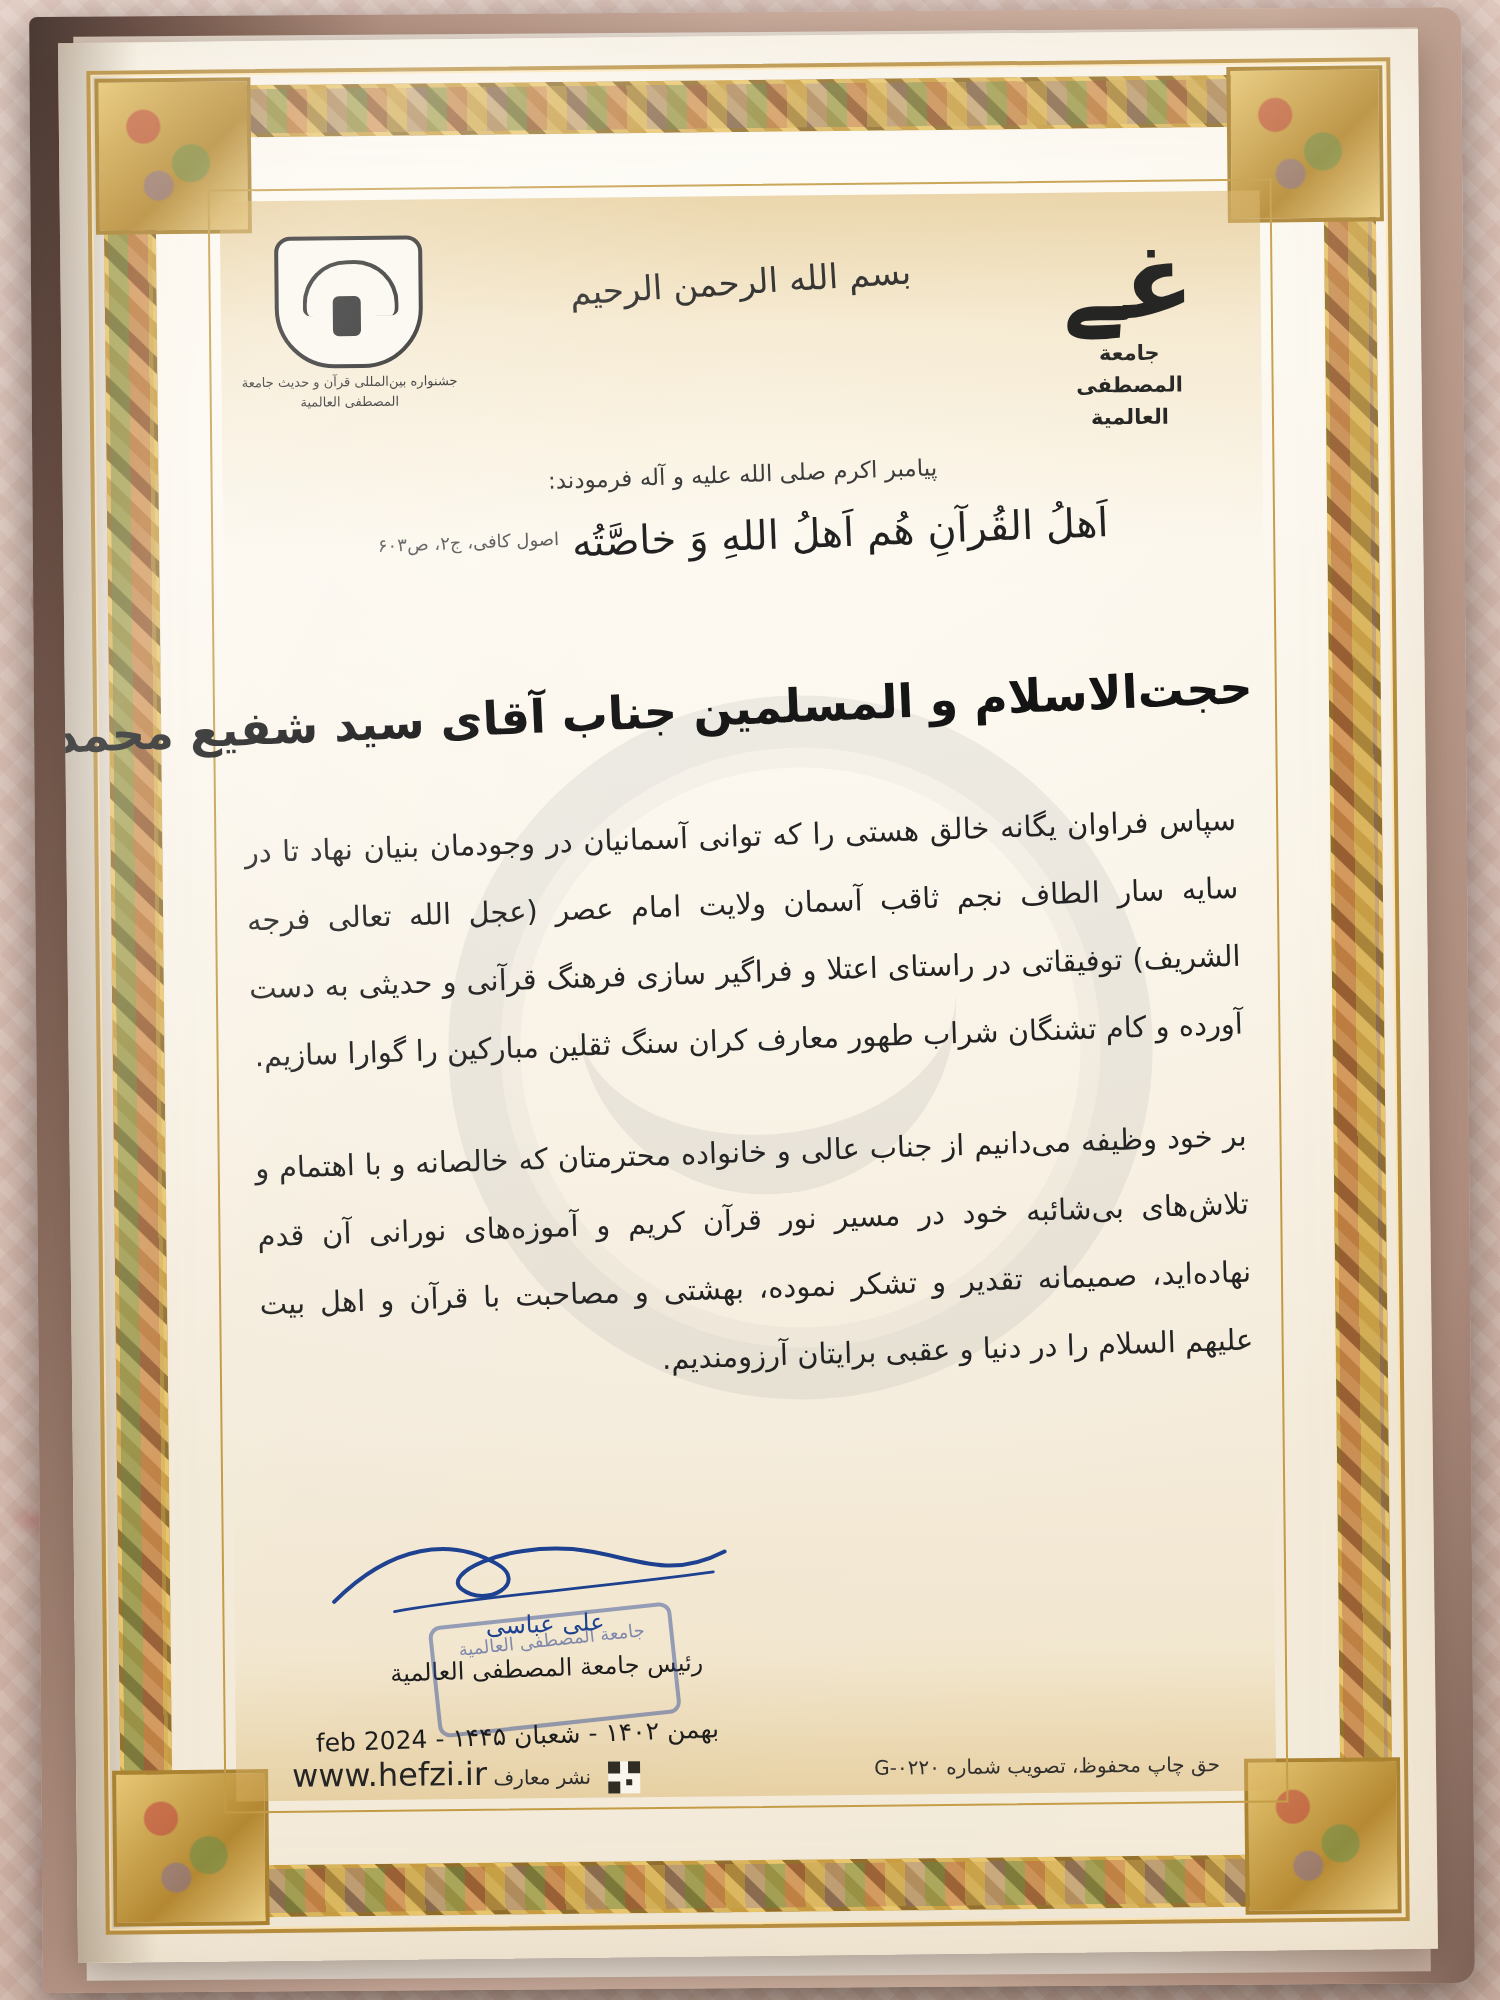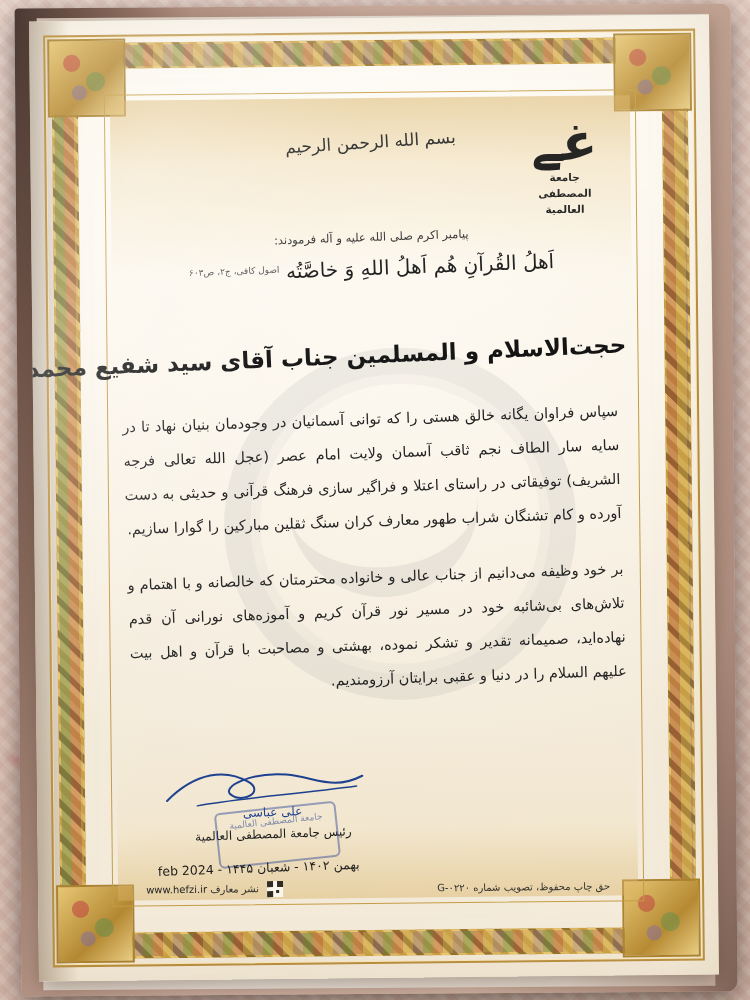--- a/index.html
+++ b/index.html
@@ -372,21 +372,21 @@
     left: 22px;
     right: 22px;
     bottom: -4px;
     display: flex;
     justify-content: space-between;
     align-items: center;
     font-size: 10px;
     color: #2a2a2a;
     direction: rtl;
   }
-  .footer .site { direction: ltr; font-size: 10px; color: #222; }
+  .footer .site { direction: ltr; font-size: 16px; color: #222; }
   .qr {
     width: 16px; height: 16px;
     background:
       linear-gradient(#000 0 0) 0 0/6px 6px no-repeat,
       linear-gradient(#000 0 0) 10px 0/6px 6px no-repeat,
       linear-gradient(#000 0 0) 0 10px/6px 6px no-repeat,
       linear-gradient(#000 0 0) 9px 9px/3px 3px no-repeat,
       #fff;
     display: inline-block;
     vertical-align: middle;
@@ -432,20 +432,25 @@
           <div class="logo-mark">غے</div>
           <div class="logo-text">
             <div>جامعة</div>
             <div>المصطفی</div>
             <div>العالمیة</div>
           </div>
         </div>
 
         <div class="basmala">بسم الله الرحمن الرحیم</div>
 
+        <div class="logo-left">
+          <div class="seal"></div>
+          <div class="seal-caption">جشنواره بین‌المللی قرآن و حدیث
+جامعة المصطفی العالمیة</div>
+        </div>
       </div>
 
       <div class="hadith-intro">پیامبر اکرم صلی الله علیه و آله فرمودند:</div>
       <div class="hadith">
         <span>اَهلُ القُرآنِ هُم اَهلُ اللهِ وَ خاصَّتُه</span>
         <span class="src">اصول کافی، ج۲، ص۶۰۳</span>
       </div>
 
       <div class="addressee">
         <span>حجت‌الاسلام و المسلمین جناب آقای سید شفیع محمد رضوی</span>

